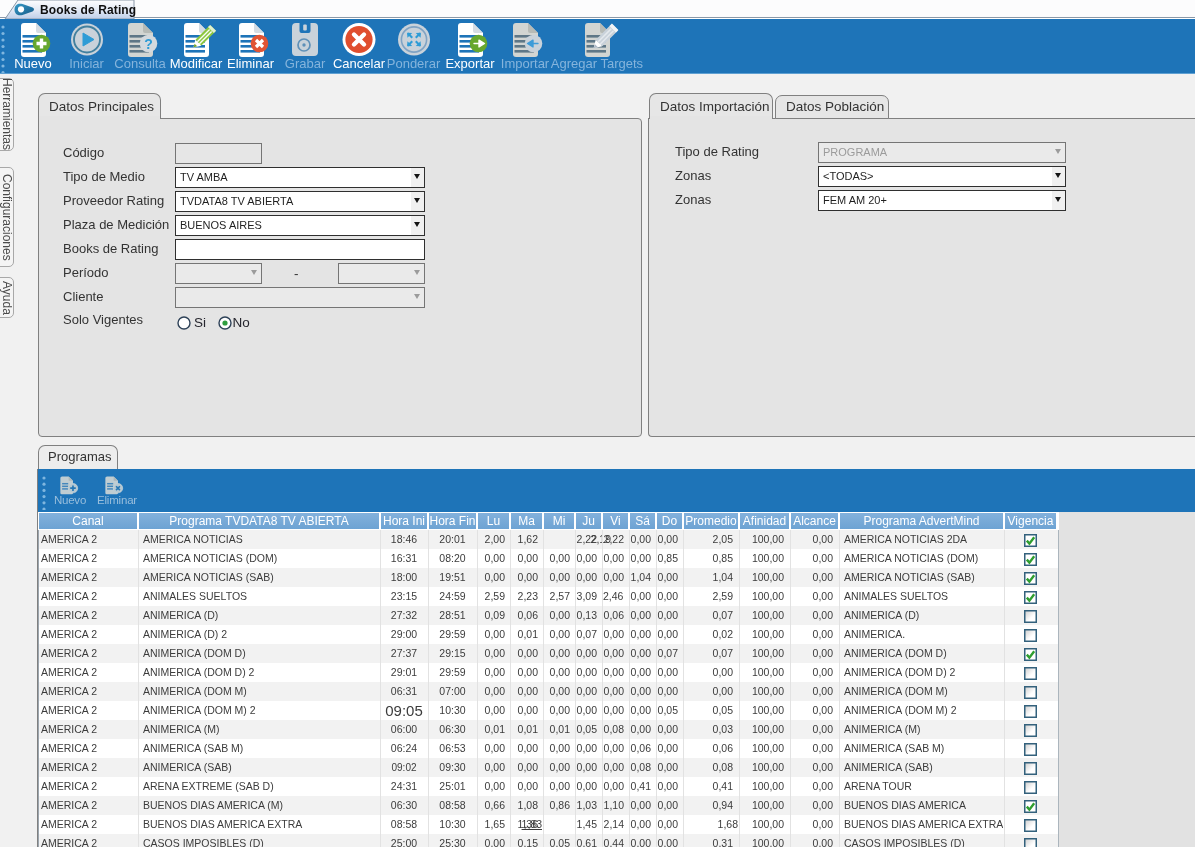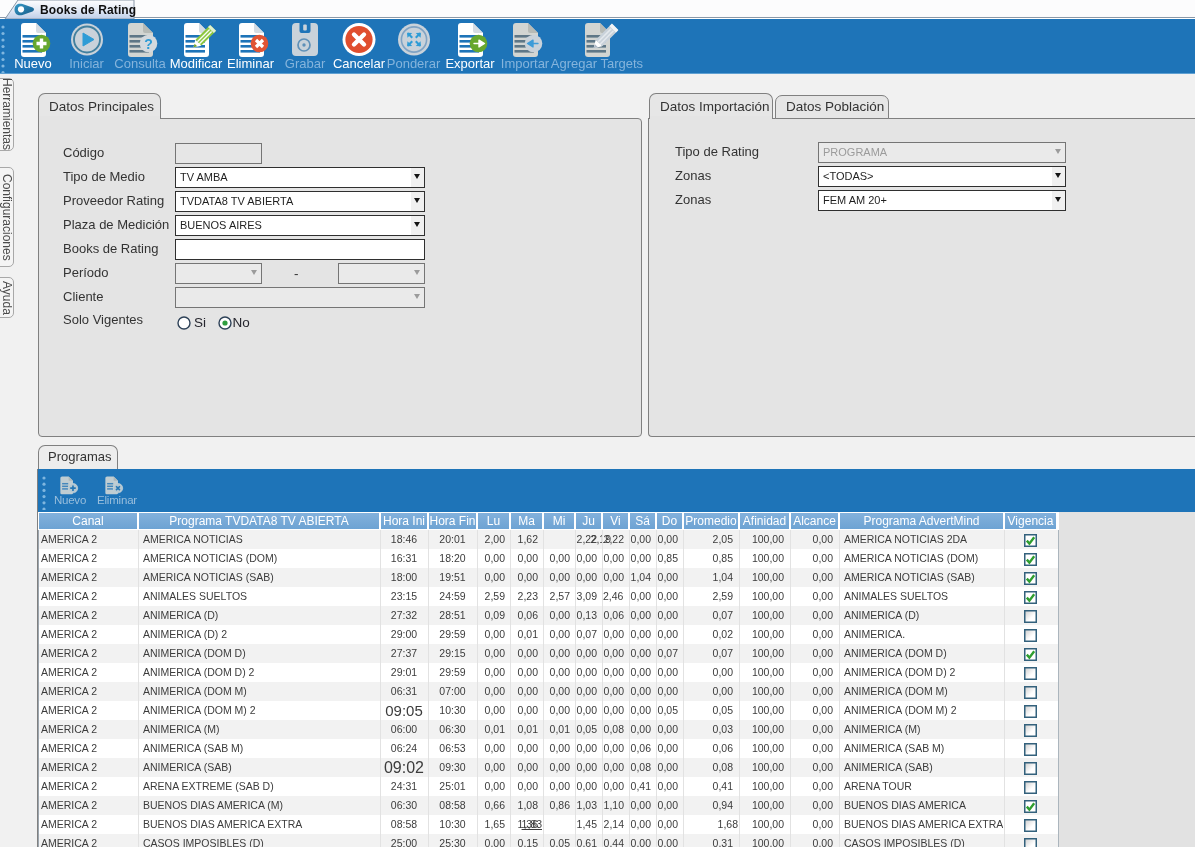--- a/index.html
+++ b/index.html
@@ -376,21 +376,21 @@
 <div class="abs" style="left:791px;top:530px;width:47px;height:19px;line-height:19px;font-size:10.5px;color:#3C3C3C;white-space:nowrap;overflow:hidden;text-align:right;padding-right:5px;">0,00</div>
 <div class="abs" style="left:840px;top:530px;width:163px;height:19px;line-height:19px;font-size:10.5px;color:#3C3C3C;white-space:nowrap;overflow:hidden;text-align:left;padding-left:4px;">AMERICA NOTICIAS 2DA</div>
 <svg style="position:absolute;left:1023.5px;top:533.5px;width:13px;height:13px" viewBox="0 0 13 13">
     <rect x="0.75" y="0.75" width="11.5" height="11.5" fill="#FFFFFF" stroke="#33617C" stroke-width="1.5"></rect>
     <path d="M2.8,6.6 l2.6,3 l4.8,-6.4" stroke="#2F9E2F" stroke-width="2.4" fill="none"></path>
   </svg>
 <div class="abs" style="left:39px;top:549px;width:1019px;height:19px;background:#FFFFFF"></div>
 <div class="abs" style="left:39px;top:549px;width:98px;height:19px;line-height:19px;font-size:10.5px;color:#3C3C3C;white-space:nowrap;overflow:hidden;text-align:left;padding-left:2px;">AMERICA 2</div>
 <div class="abs" style="left:139px;top:549px;width:240px;height:19px;line-height:19px;font-size:10.5px;color:#3C3C3C;white-space:nowrap;overflow:hidden;text-align:left;padding-left:4px;">AMERICA NOTICIAS (DOM)</div>
 <div class="abs" style="left:381px;top:549px;width:46px;height:19px;line-height:19px;font-size:10.5px;color:#3C3C3C;white-space:nowrap;overflow:hidden;text-align:center;">16:31</div>
-<div class="abs" style="left:429px;top:549px;width:47px;height:19px;line-height:19px;font-size:10.5px;color:#3C3C3C;white-space:nowrap;overflow:hidden;text-align:center;">18:20</div>
+<div class="abs" style="left:429px;top:549px;width:47px;height:19px;line-height:19px;font-size:10.5px;color:#3C3C3C;white-space:nowrap;overflow:hidden;text-align:center;">08:20</div>
 <div class="abs" style="left:478px;top:549px;width:31px;height:19px;line-height:19px;font-size:10.5px;color:#3C3C3C;white-space:nowrap;overflow:hidden;text-align:right;padding-right:4px;">0,00</div>
 <div class="abs" style="left:511px;top:549px;width:31px;height:19px;line-height:19px;font-size:10.5px;color:#3C3C3C;white-space:nowrap;overflow:hidden;text-align:right;padding-right:4px;">0,00</div>
 <div class="abs" style="left:544px;top:549px;width:30px;height:19px;line-height:19px;font-size:10.5px;color:#3C3C3C;white-space:nowrap;overflow:hidden;text-align:right;padding-right:4px;">0,00</div>
 <div class="abs" style="left:576px;top:549px;width:25px;height:19px;line-height:19px;font-size:10.5px;color:#3C3C3C;white-space:nowrap;overflow:hidden;text-align:right;padding-right:4px;">0,00</div>
 <div class="abs" style="left:603px;top:549px;width:25px;height:19px;line-height:19px;font-size:10.5px;color:#3C3C3C;white-space:nowrap;overflow:hidden;text-align:right;padding-right:4px;">0,00</div>
 <div class="abs" style="left:630px;top:549px;width:25px;height:19px;line-height:19px;font-size:10.5px;color:#3C3C3C;white-space:nowrap;overflow:hidden;text-align:right;padding-right:4px;">0,00</div>
 <div class="abs" style="left:657px;top:549px;width:25px;height:19px;line-height:19px;font-size:10.5px;color:#3C3C3C;white-space:nowrap;overflow:hidden;text-align:right;padding-right:4px;">0,85</div>
 <div class="abs" style="left:684px;top:549px;width:54px;height:19px;line-height:19px;font-size:10.5px;color:#3C3C3C;white-space:nowrap;overflow:hidden;text-align:right;padding-right:5px;">0,85</div>
 <div class="abs" style="left:740px;top:549px;width:49px;height:19px;line-height:19px;font-size:10.5px;color:#3C3C3C;white-space:nowrap;overflow:hidden;text-align:right;padding-right:5px;">100,00</div>
 <div class="abs" style="left:791px;top:549px;width:47px;height:19px;line-height:19px;font-size:10.5px;color:#3C3C3C;white-space:nowrap;overflow:hidden;text-align:right;padding-right:5px;">0,00</div>
@@ -630,21 +630,21 @@
       <linearGradient id="ug" x1="0" y1="0" x2="1" y2="1">
         <stop offset="0" stop-color="#CDCDCD"></stop>
         <stop offset="0.6" stop-color="#FFFFFF"></stop>
       </linearGradient>
     </defs>
     <rect x="0.75" y="0.75" width="11.5" height="11.5" fill="url(#ug)" stroke="#33617C" stroke-width="1.5"></rect>
   </svg>
 <div class="abs" style="left:39px;top:758px;width:1019px;height:19px;background:#F2F2F2"></div>
 <div class="abs" style="left:39px;top:758px;width:98px;height:19px;line-height:19px;font-size:10.5px;color:#3C3C3C;white-space:nowrap;overflow:hidden;text-align:left;padding-left:2px;">AMERICA 2</div>
 <div class="abs" style="left:139px;top:758px;width:240px;height:19px;line-height:19px;font-size:10.5px;color:#3C3C3C;white-space:nowrap;overflow:hidden;text-align:left;padding-left:4px;">ANIMERICA (SAB)</div>
-<div class="abs" style="left:381px;top:758px;width:46px;height:19px;line-height:19px;font-size:16px;color:#3C3C3C;white-space:nowrap;overflow:hidden;text-align:center;">09:02</div>
+<div class="abs" style="left:381px;top:758px;width:46px;height:19px;line-height:19px;font-size:10px;color:#3C3C3C;white-space:nowrap;overflow:hidden;text-align:center;">09:02</div>
 <div class="abs" style="left:429px;top:758px;width:47px;height:19px;line-height:19px;font-size:10.5px;color:#3C3C3C;white-space:nowrap;overflow:hidden;text-align:center;">09:30</div>
 <div class="abs" style="left:478px;top:758px;width:31px;height:19px;line-height:19px;font-size:10.5px;color:#3C3C3C;white-space:nowrap;overflow:hidden;text-align:right;padding-right:4px;">0,00</div>
 <div class="abs" style="left:511px;top:758px;width:31px;height:19px;line-height:19px;font-size:10.5px;color:#3C3C3C;white-space:nowrap;overflow:hidden;text-align:right;padding-right:4px;">0,00</div>
 <div class="abs" style="left:544px;top:758px;width:30px;height:19px;line-height:19px;font-size:10.5px;color:#3C3C3C;white-space:nowrap;overflow:hidden;text-align:right;padding-right:4px;">0,00</div>
 <div class="abs" style="left:576px;top:758px;width:25px;height:19px;line-height:19px;font-size:10.5px;color:#3C3C3C;white-space:nowrap;overflow:hidden;text-align:right;padding-right:4px;">0,00</div>
 <div class="abs" style="left:603px;top:758px;width:25px;height:19px;line-height:19px;font-size:10.5px;color:#3C3C3C;white-space:nowrap;overflow:hidden;text-align:right;padding-right:4px;">0,00</div>
 <div class="abs" style="left:630px;top:758px;width:25px;height:19px;line-height:19px;font-size:10.5px;color:#3C3C3C;white-space:nowrap;overflow:hidden;text-align:right;padding-right:4px;">0,08</div>
 <div class="abs" style="left:657px;top:758px;width:25px;height:19px;line-height:19px;font-size:10.5px;color:#3C3C3C;white-space:nowrap;overflow:hidden;text-align:right;padding-right:4px;">0,00</div>
 <div class="abs" style="left:684px;top:758px;width:54px;height:19px;line-height:19px;font-size:10.5px;color:#3C3C3C;white-space:nowrap;overflow:hidden;text-align:right;padding-right:5px;">0,08</div>
 <div class="abs" style="left:740px;top:758px;width:49px;height:19px;line-height:19px;font-size:10.5px;color:#3C3C3C;white-space:nowrap;overflow:hidden;text-align:right;padding-right:5px;">100,00</div>

